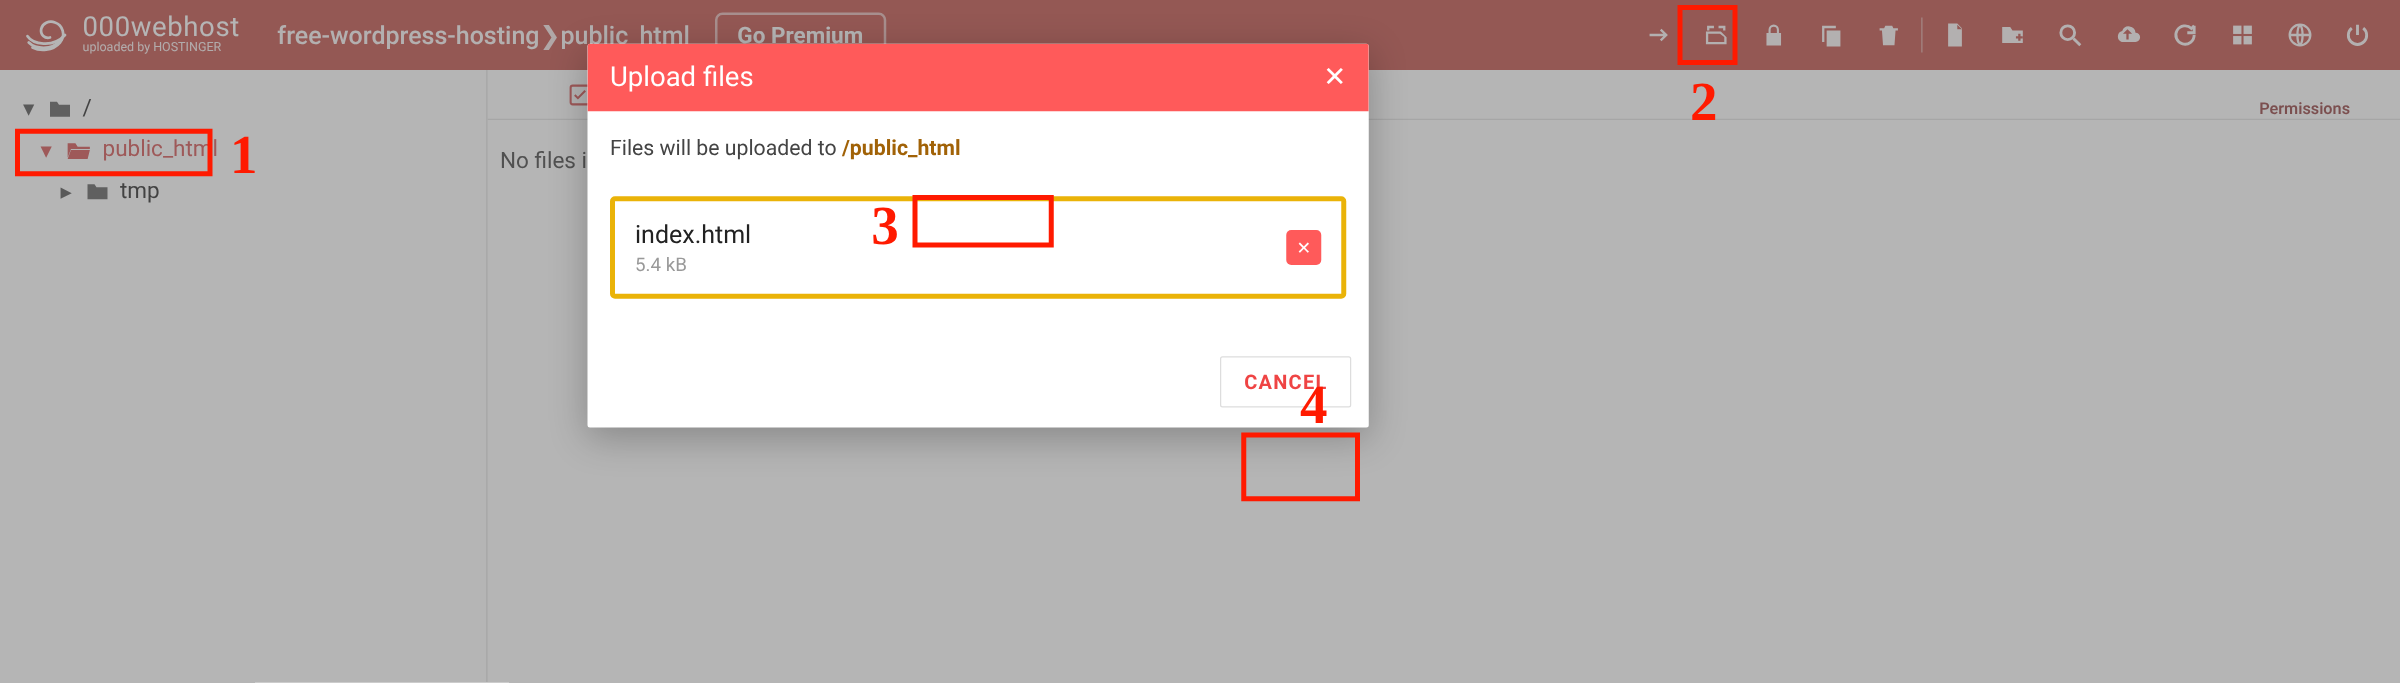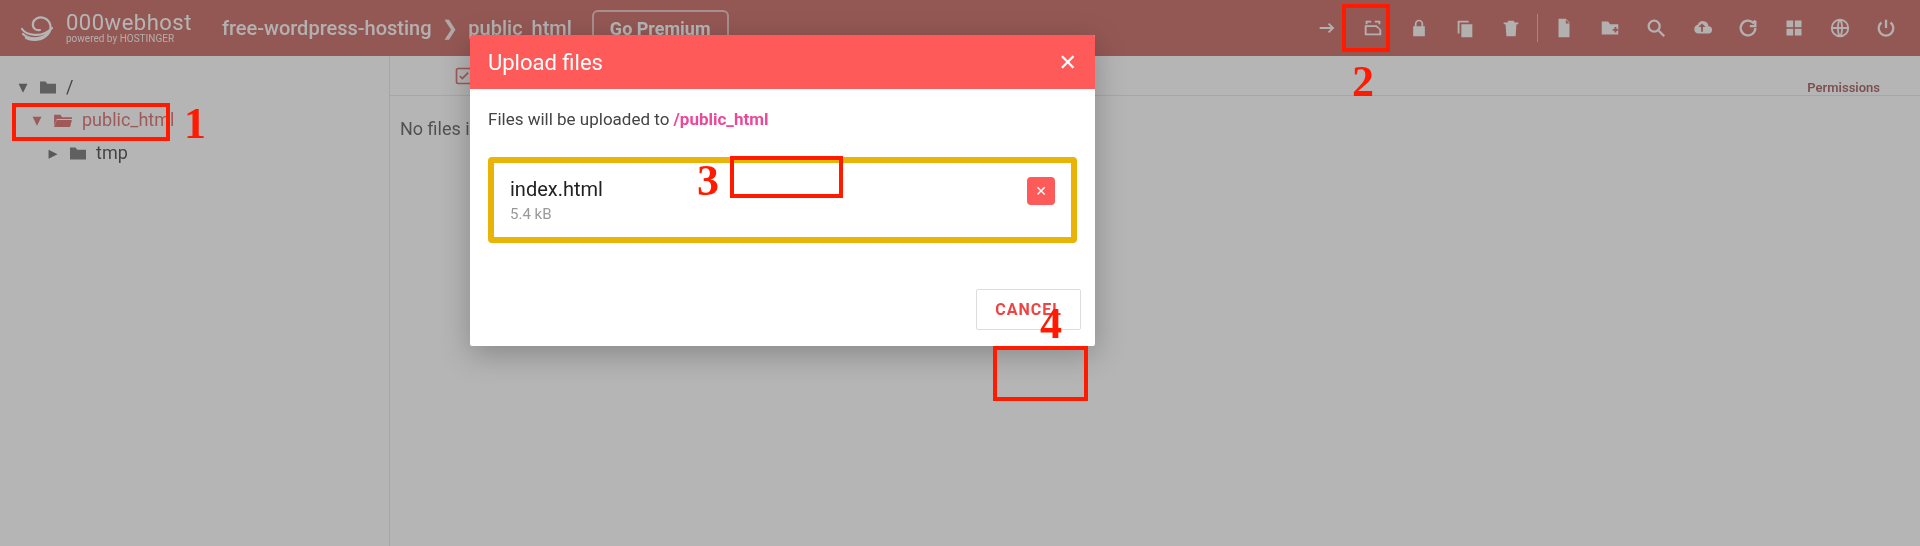--- a/index.html
+++ b/index.html
@@ -5,21 +5,21 @@
   * { box-sizing: border-box; margin: 0; padding: 0; font-family: -apple-system, BlinkMacSystemFont, "Segoe UI", Roboto, Arial, sans-serif; }
   body { width: 1920px; height: 546px; overflow: hidden; background: #fff; position: relative; }
 
   
   .topbar { height: 56px; background: #b63129; color: #fff; display: flex; align-items: center; padding: 0 20px; }
   .logo-wrap { display: flex; align-items: center; gap: 10px; }
   .logo-glyph svg { display: block; }
   .logo-text { display: flex; flex-direction: column; line-height: 1; }
   .logo-top { font-size: 22px; font-weight: 400; letter-spacing: 0.5px; }
   .logo-sub { font-size: 10px; opacity: 0.9; }
-  .crumbs { display: flex; align-items: center; gap: 10px; margin-left: 30px; font-size: 20px; font-weight: 500; opacity: 0.95; }
+  .crumbs { display: flex; align-items: center; margin-left: 30px; font-size: 20px; font-weight: 500; opacity: 0.95; }
   .crumb-sep { opacity: 0.9; }
   .go-premium { margin-left: 20px; border: 2px solid rgba(255,255,255,0.6); border-radius: 6px; padding: 6px 16px; font-size: 18px; font-weight: 700; background: transparent; color: #fff; cursor: pointer; }
   .topbar-spacer { flex: 1; }
   .icon-group { display: flex; align-items: center; gap: 18px; }
   .icon-btn { width: 28px; height: 28px; display: flex; align-items: center; justify-content: center; cursor: pointer; color: #fff; }
   .icon-btn svg { opacity: 0.95; }
   .tb-divider { width: 1px; height: 28px; background: rgba(255,255,255,0.5); margin: 0 12px; }
 
   
   .main { display: flex; height: calc(100% - 56px); }
@@ -40,23 +40,23 @@
 
   
   .dim { position: absolute; inset: 0; background: rgba(120,120,120,0.55); pointer-events: none; }
 
   
   .modal { position: absolute; left: 470px; top: 35px; width: 625px; background: #fff; border-radius: 2px; box-shadow: 0 8px 30px rgba(0,0,0,0.25); overflow: hidden; z-index: 50; }
   .modal-header { background: #ff5a5a; color: #fff; height: 54px; display: flex; align-items: center; justify-content: space-between; padding: 16px 18px; font-size: 22px; }
   .modal-close { cursor: pointer; font-size: 22px; }
   .modal-body { padding: 20px 18px 6px 18px; }
   .upload-target { font-size: 17px; color: #444; margin-bottom: 16px; }
-  .upload-target b { color: #ec4899; font-weight: 700; }
+  .upload-target b { color: #a16207; font-weight: 700; }
   .select-files-btn { width: 100%; height: 44px; background: #f6f6f6; border: 1px solid #e6e6e6; border-radius: 2px; font-size: 16px; font-weight: 700; letter-spacing: 1px; cursor: pointer; color: #222; }
-  .file-item { margin-top: 28px; border: 6px solid #eab308; border-radius: 4px; padding: 14px 16px; display: flex; justify-content: space-between; }
+  .file-item { margin-top: 28px; border: 4px solid #eab308; border-radius: 4px; padding: 14px 16px; display: flex; align-items: center; justify-content: space-between; }
   .file-meta { display: flex; flex-direction: column; gap: 4px; }
   .file-name { font-size: 20px; color: #222; }
   .file-size { font-size: 15px; color: #999; }
   .file-remove { width: 28px; height: 28px; border-radius: 4px; background: #ff5a5a; color: #fff; display: flex; align-items: center; justify-content: center; font-size: 14px; cursor: pointer; }
   .modal-footer { display: flex; justify-content: flex-end; gap: 14px; padding: 40px 14px 16px; }
   .btn-cancel { background: #fff; border: 1px solid #ddd; padding: 10px 18px; font-size: 16px; font-weight: 700; letter-spacing: 1px; cursor: pointer; border-radius: 2px; color:#ef4444;}
   .btn-upload { background: #ff5a5a; border: none; color: #fff; padding: 10px 20px; font-size: 16px; font-weight: 700; letter-spacing: 1px; cursor: pointer; border-radius: 2px; }
 
   
   .anno-box { position: absolute; border: 4px solid #ff1a00; z-index: 100; pointer-events: none; }
@@ -71,21 +71,21 @@
       <svg width="36" height="36" viewBox="0 0 36 36">
           <g fill="none" stroke="#fff" stroke-width="2.2" stroke-linecap="round">
             <path d="M6 28c6 3 16 3 22-4 5-6 2-14-4-16-5-2-10 1-11 5-1 5 3 8 7 7"></path>
             <path d="M3 24c5 5 18 7 26-2"></path>
             <path d="M2 19c4 6 20 10 30-1"></path>
           </g>
         </svg>
     </span>
     <span class="logo-text">
       <span class="logo-top">000webhost</span>
-      <span class="logo-sub">powered by HOSTINGER</span>
+      <span class="logo-sub">uploaded by HOSTINGER</span>
     </span>
   </div>
   <div class="crumbs">
     <span>free-wordpress-hosting</span>
     <span class="crumb-sep">❯</span>
     <span>public_html</span>
   </div>
   <button class="go-premium">Go Premium</button>
   <div class="topbar-spacer"></div>
 

